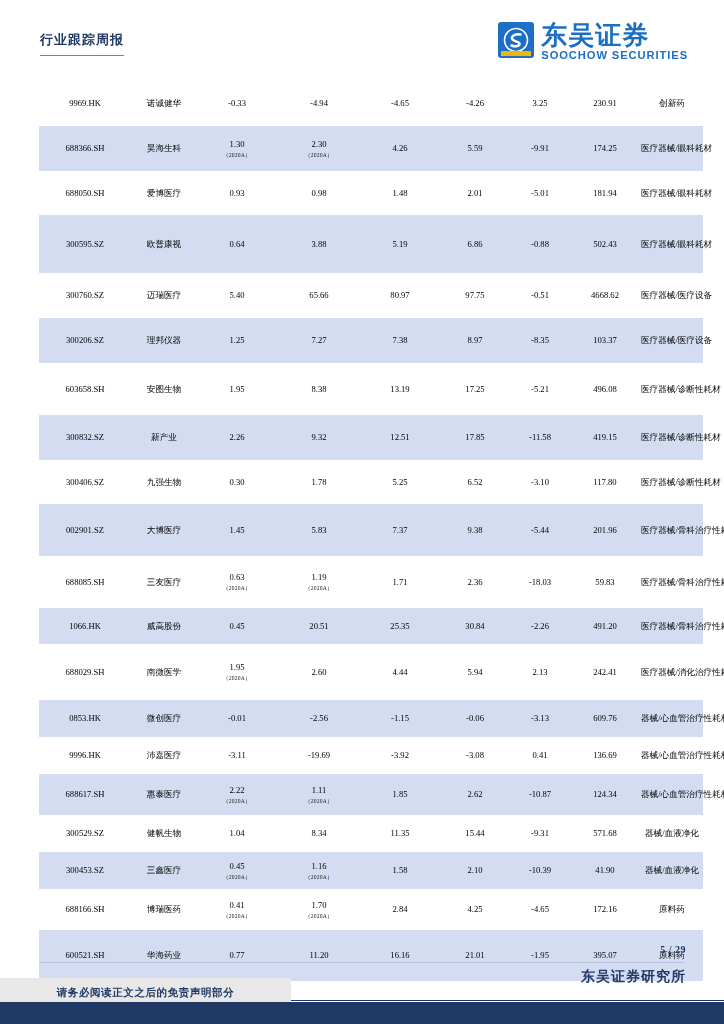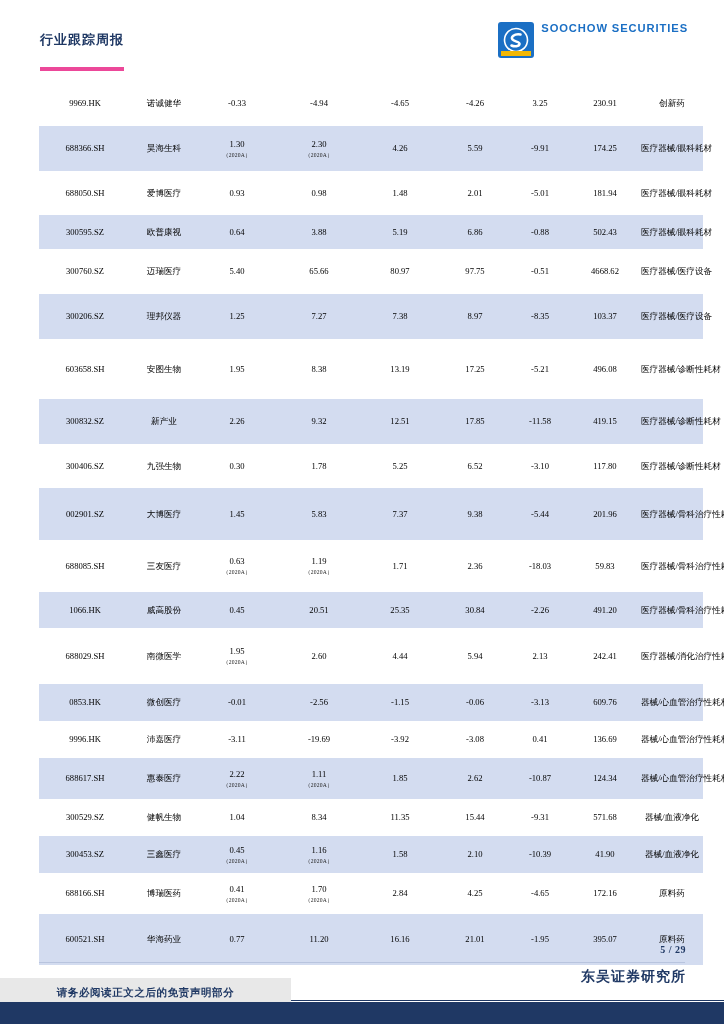--- a/index.html
+++ b/index.html
@@ -25,22 +25,22 @@
     height: 76px;
   }
   .header-title {
     position: absolute;
     left: 40px;
     top: 31px;
     font-size: 13px;
     font-weight: bold;
     color: #1f3864;
     letter-spacing: 1px;
-    border-bottom: 4px solid #ec4899;
-    padding-bottom: 18px;
+    border-bottom: 1px solid #ec4899;
+    padding-bottom: 6px;
   }
   .logo-wrap {
     position: absolute;
     right: 36px;
     top: 22px;
     display: flex;
     align-items: flex-start;
   }
   .logo-mark {
     width: 36px;
@@ -210,20 +210,21 @@
     <div class="logo-mark">
       <div class="swirl">
         <svg width="26" height="26" viewBox="0 0 26 26" aria-hidden="true">
           <circle cx="13" cy="13" r="11.5" fill="none" stroke="#ffffff" stroke-width="1.6"></circle>
           <path d="M17.5 7.5 C11 6.5 7.5 10 9.5 12.5 C11.5 15 17 14.5 16.5 17 C16 19.5 11.5 19.8 8.5 18.5" fill="none" stroke="#ffffff" stroke-width="2.6" stroke-linecap="round"></path>
         </svg>
       </div>
       <div class="bar"></div>
     </div>
     <div class="logo-text">
+      <div class="logo-cn">东吴证券</div>
       <div class="logo-en">SOOCHOW SECURITIES</div>
     </div>
   </div>
 </div>
 
 <div class="table-wrap">
   <table class="stock-table">
     <colgroup>
       <col class="c-code">
         <col class="c-name">
@@ -262,21 +263,21 @@
           <td><span class="cellnum">688050.SH</span></td>
           <td class="namecell"><span class="cellnum">爱博医疗</span></td>
           <td><span class="cellnum">0.93</span></td>
           <td><span class="cellnum">0.98</span></td>
           <td><span class="cellnum">1.48</span></td>
           <td><span class="cellnum">2.01</span></td>
           <td><span class="cellnum">-5.01</span></td>
           <td><span class="cellnum">181.94</span></td>
           <td class="catcell"><span class="cellnum">医疗器械/眼科耗材</span></td>
         </tr>
-        <tr class="shaded" style="height: 34px; font-family: Liberation Serif, serif;">
+        <tr class="shaded" style="height: 58px; font-family: Liberation Serif, serif;">
           <td><span class="cellnum">300595.SZ</span></td>
           <td class="namecell"><span class="cellnum">欧普康视</span></td>
           <td><span class="cellnum">0.64</span></td>
           <td><span class="cellnum">3.88</span></td>
           <td><span class="cellnum">5.19</span></td>
           <td><span class="cellnum">6.86</span></td>
           <td><span class="cellnum">-0.88</span></td>
           <td><span class="cellnum">502.43</span></td>
           <td class="catcell"><span class="cellnum">医疗器械/眼科耗材</span></td>
         </tr>
@@ -295,21 +296,21 @@
           <td><span class="cellnum">300206.SZ</span></td>
           <td class="namecell"><span class="cellnum">理邦仪器</span></td>
           <td><span class="cellnum">1.25</span></td>
           <td><span class="cellnum">7.27</span></td>
           <td><span class="cellnum">7.38</span></td>
           <td><span class="cellnum">8.97</span></td>
           <td><span class="cellnum">-8.35</span></td>
           <td><span class="cellnum">103.37</span></td>
           <td class="catcell"><span class="cellnum">医疗器械/医疗设备</span></td>
         </tr>
-        <tr class="plain" style="height: 60px;">
+        <tr class="plain" style="height: 52px;">
           <td><span class="cellnum">603658.SH</span></td>
           <td class="namecell"><span class="cellnum">安图生物</span></td>
           <td><span class="cellnum">1.95</span></td>
           <td><span class="cellnum">8.38</span></td>
           <td><span class="cellnum">13.19</span></td>
           <td><span class="cellnum">17.25</span></td>
           <td><span class="cellnum">-5.21</span></td>
           <td><span class="cellnum">496.08</span></td>
           <td class="catcell"><span class="cellnum">医疗器械/诊断性耗材</span></td>
         </tr>

